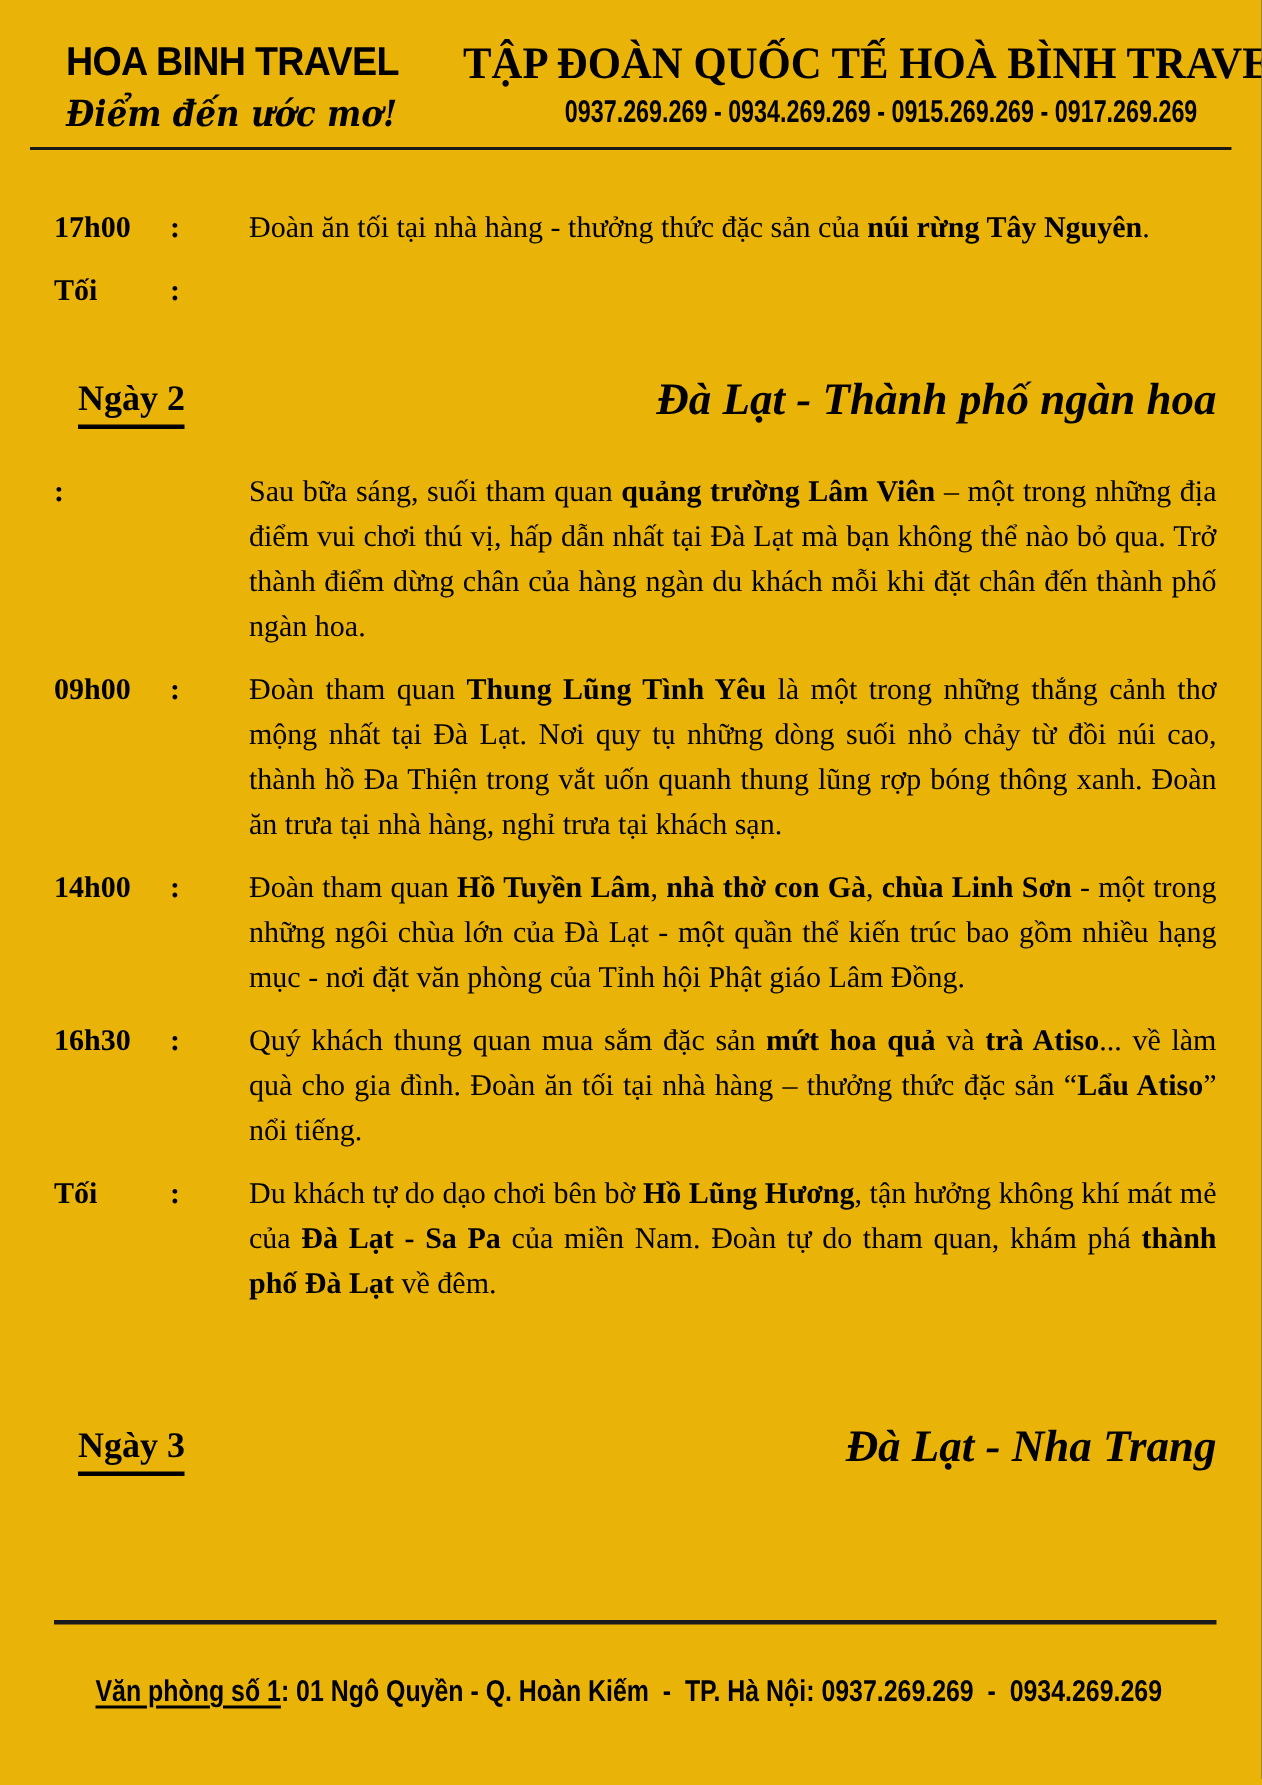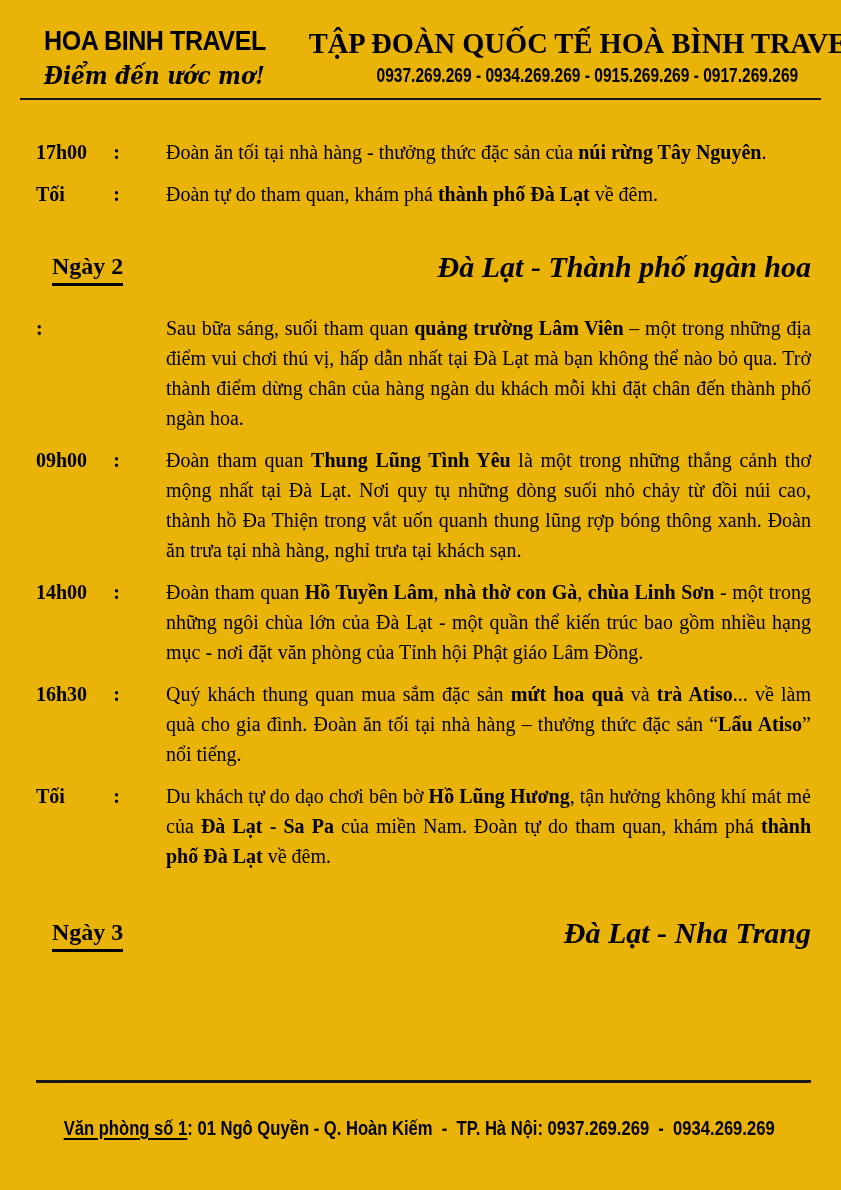--- a/index.html
+++ b/index.html
@@ -51,21 +51,21 @@
     font-weight:700; padding-right:6px;
   }
   .tc { font-weight:700; }
   .text { flex:1; text-align:justify;font-family:Liberation Serif, serif; }
   .b { font-weight:700; }
   .mt-first { margin-top:37px; }
   .mt-sm    { margin-top:12px; }
   
   .day { position:relative; height:44px; }
   .day-2 { margin-top:36px; margin-bottom:24px; }
-  .day-3 { margin-top:40px; margin-bottom:0; }
+  .day-3 { margin-top:72px; margin-bottom:0; }
   .day-label {
     position:absolute; left:16px; top:8px;
     font-weight:700; font-size:24px;
     border-bottom:3px solid #000; padding-bottom:3px;
   }
   .day-title {
     text-align:right; padding-left:24px;
     font-style:italic; font-weight:700; font-size:30px; line-height:44px;
     white-space:nowrap;
   }
@@ -105,21 +105,20 @@
         <span class="tc">:</span>
       </div>
       <div class="text"><span>Đoàn ăn tối tại nhà hàng - thưởng thức đặc sản của </span><span class="b">núi rừng Tây Nguyên</span><span>.</span></div>
     </div>
 
     <div class="row mt-sm">
       <div class="time">
         <span class="tl">Tối</span>
         <span class="tc">:</span>
       </div>
-      <div class="text"><span>Đoàn tự do tham quan, khám phá </span><span class="b">thành phố Đà Lạt</span><span> về đêm.</span></div>
     </div>
 
     <div class="day day-2">
       <span class="day-label">Ngày 2</span>
       <div class="day-title">Đà Lạt - Thành phố ngàn hoa</div>
     </div>
 
     <div class="row">
       <div class="time">
         <span class="tc">:</span>

